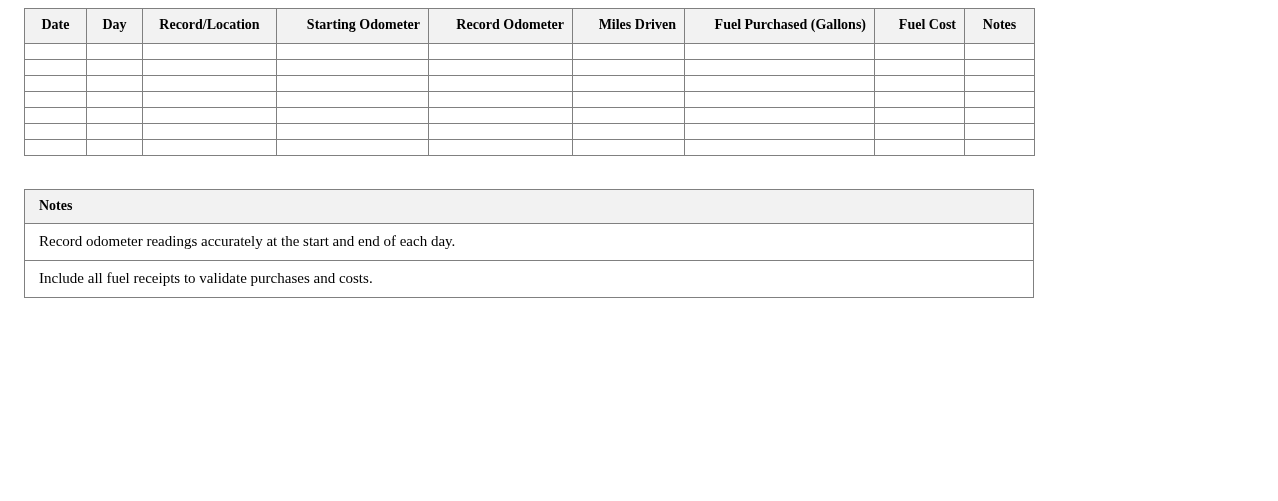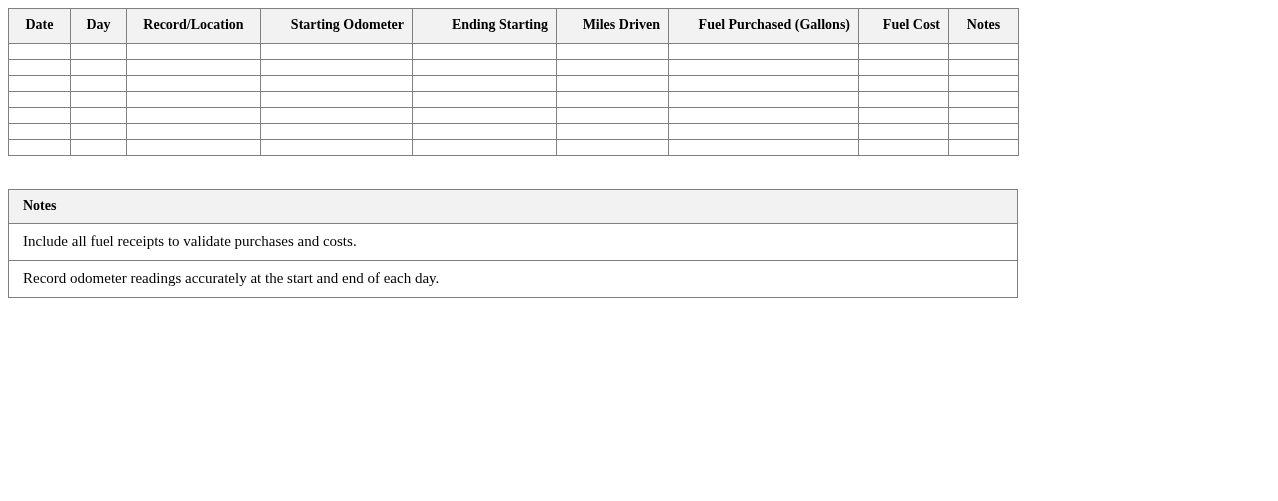--- a/index.html
+++ b/index.html
@@ -8,21 +8,21 @@
     background: #ffffff;
     width: 1278px;
     height: 501px;
     overflow: hidden;
   }
   body {
     font-family: "Liberation Serif", serif;
     color: #000000;
   }
   .page {
-    padding: 8px 0 0 8px;
+    padding: 8px 0 0 24px;
     box-sizing: border-box;
   }
 
   
   table.log {
     border-collapse: collapse;
     table-layout: fixed;
     width: 1010px;
     border: 1px solid #808080;
   }
@@ -95,21 +95,21 @@
         <col class="c-fuel">
         <col class="c-cost">
         <col class="c-notes">
     </colgroup>
     <thead>
       <tr>
         <th class="center">Date</th>
         <th class="center">Day</th>
         <th class="center">Record/Location</th>
         <th>Starting Odometer</th>
-        <th>Ending Starting</th>
+        <th>Record Odometer</th>
         <th>Miles Driven</th>
         <th>Fuel Purchased (Gallons)</th>
         <th>Fuel Cost</th>
         <th class="center">Notes</th>
       </tr>
     </thead>
     <tbody>
       <tr>
         <td></td>
         <td></td>
@@ -191,21 +191,21 @@
   </table>
 
   <table class="notes">
     <thead>
       <tr>
         <th>Notes</th>
       </tr>
     </thead>
     <tbody>
       <tr>
+        <td>Record odometer readings accurately at the start and end of each day.</td>
+      </tr>
+      <tr>
         <td>Include all fuel receipts to validate purchases and costs.</td>
-      </tr>
-      <tr>
-        <td>Record odometer readings accurately at the start and end of each day.</td>
       </tr>
     </tbody>
   </table>
 
 </div>
 
 </body></html>

